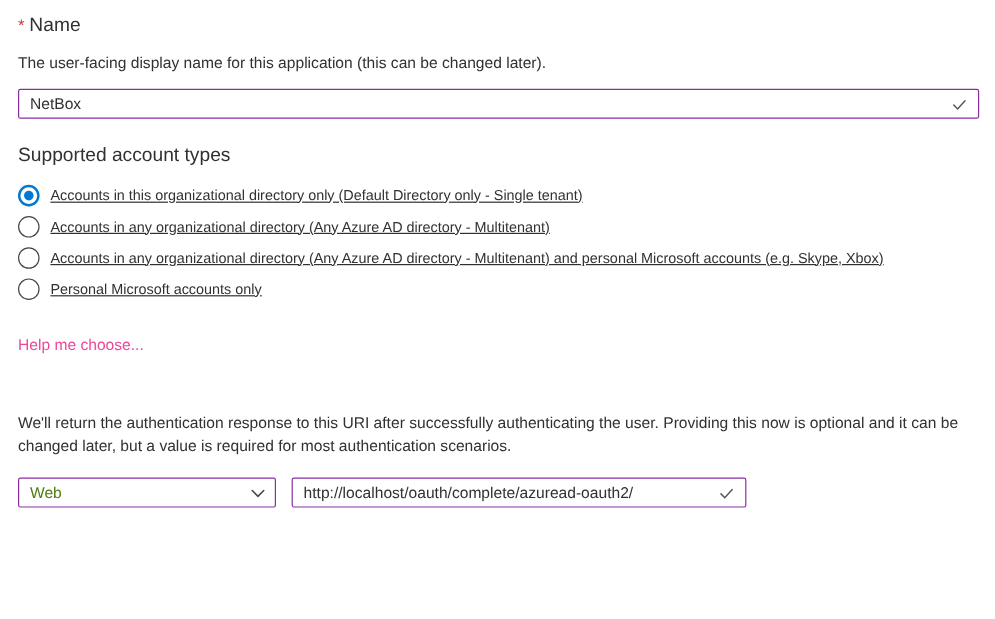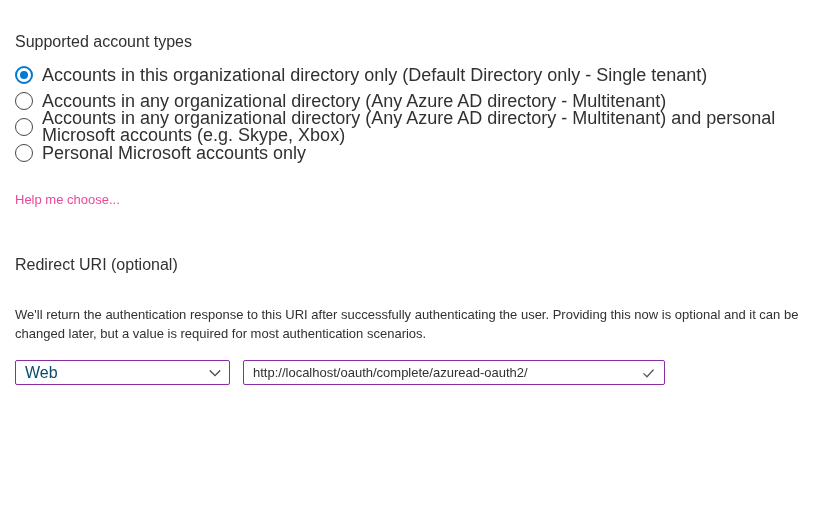--- a/index.html
+++ b/index.html
@@ -79,21 +79,21 @@
   .radio-row.selected .radio-circle { border: 2px solid #0078d4; }
   .radio-row.selected .radio-circle::after {
     content: "";
     position: absolute;
     left: 50%; top: 50%;
     transform: translate(-50%, -50%);
     width: 8px; height: 8px;
     border-radius: 50%;
     background: #0078d4;
   }
-  .radio-label { font-size: 18px; color: #323130; line-height: 17px; }
+  .radio-label { font-size: 12px; color: #323130; line-height: 17px; text-decoration: underline; }
   .help-link {
     display: inline-block;
     margin-top: 26px;
     font-size: 13px;
     color: #ec4899;
     text-decoration: none;
     cursor: pointer;
   }
   .redirect-section { margin-top: 46px; }
   .redirect-desc { margin-top: 30px; max-width: 801px; }
@@ -107,40 +107,52 @@
     width: 215px;
     height: 25px;
     border: 1px solid #8a2da5;
     border-radius: 2px;
     background: #ffffff;
     display: flex;
     align-items: center;
     cursor: pointer;
   }
   .select-value {
-    font-size: 16px;
-    color: #0c4a6e;
+    font-size: 13px;
+    color: #4d7c0f;
     padding-left: 9px;
   }
   .chevron {
     position: absolute;
     right: 7px;
     top: 50%;
     transform: translateY(-50%);
     width: 14px;
     height: 14px;
     pointer-events: none;
   }
-  .uri-input-wrap { margin-left: 13px; width: 422px; }
+  .uri-input-wrap { margin-left: 13px; width: 379px; }
 </style>
 </head>
 <body>
 
 <div class="page">
 
+  <div>
+    <div class="section-title">
+      <span class="required-star">*</span><span>Name</span>
+    </div>
+    <div class="desc name-desc">The user-facing display name for this application (this can be changed later).</div>
+    <div class="text-input-wrap name-input-wrap">
+      <input class="text-input" type="text" value="NetBox" style="">
+      <svg class="valid-check" viewBox="0 0 16 16">
+        <path d="M3 8.6 L6.4 12 L13 4.8" stroke="#555555" stroke-width="1.3" fill="none" stroke-linecap="round"></path>
+      </svg>
+    </div>
+  </div>
 
   <div class="account-section">
     <div class="section-title">Supported account types</div>
 
     <div class="radio-group">
       <div class="radio-row selected">
         <span class="radio-circle"></span>
         <span class="radio-label">Accounts in this organizational directory only (Default Directory only - Single tenant)</span>
       </div>
       <div class="radio-row">
@@ -154,21 +166,20 @@
       <div class="radio-row">
         <span class="radio-circle"></span>
         <span class="radio-label">Personal Microsoft accounts only</span>
       </div>
     </div>
 
     <a class="help-link" href="#">Help me choose...</a>
   </div>
 
   <div class="redirect-section">
-    <div class="section-title">Redirect URI (optional)</div>
     <div class="desc redirect-desc">We'll return the authentication response to this URI after successfully authenticating the user. Providing this now is optional and it can be changed later, but a value is required for most authentication scenarios.</div>
 
     <div class="redirect-controls">
       <div class="select-wrap">
         <span class="select-value">Web</span>
         <svg class="chevron" viewBox="0 0 14 14">
           <path d="M2.2 4.8 L7 9.6 L11.8 4.8" stroke="#484644" stroke-width="1.3" fill="none" stroke-linecap="round"></path>
         </svg>
       </div>
       <div class="text-input-wrap uri-input-wrap">

